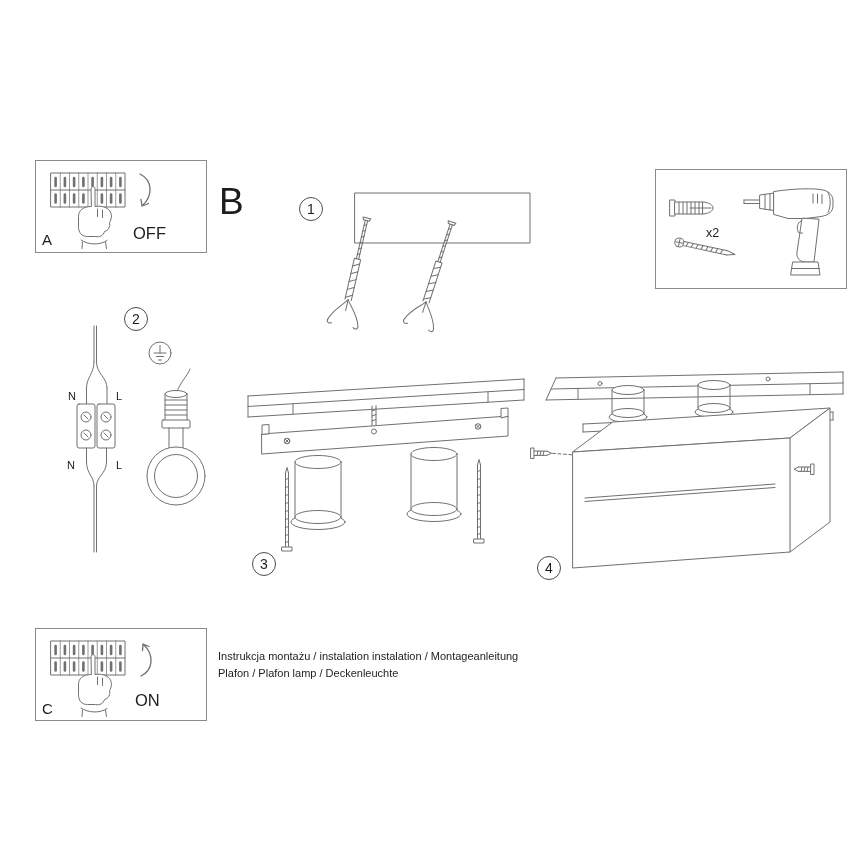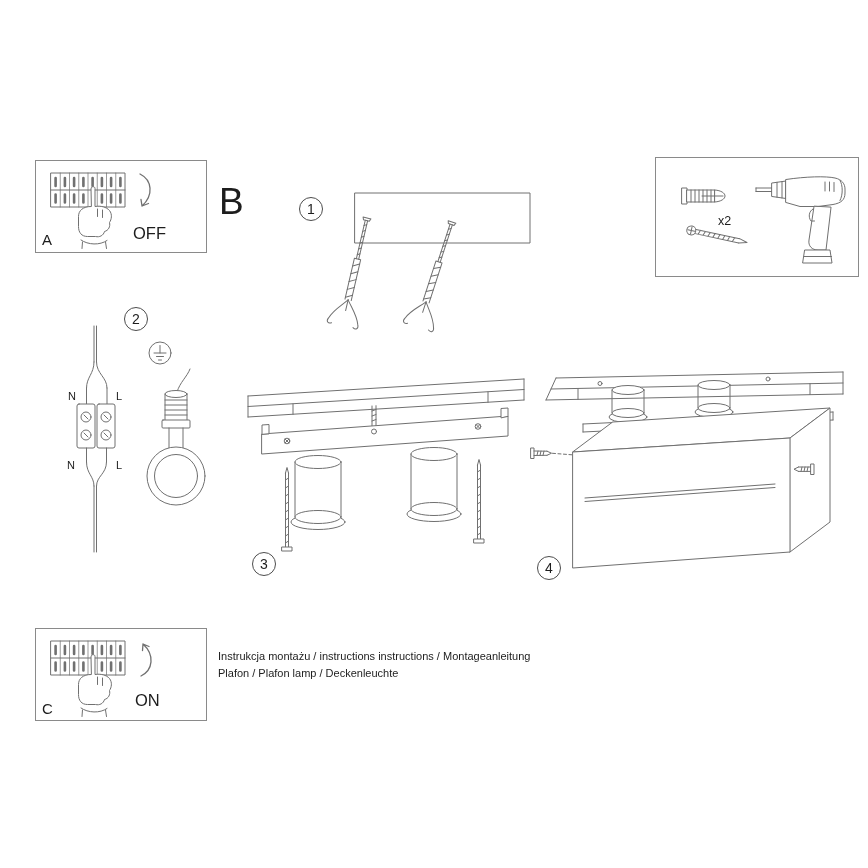--- a/index.html
+++ b/index.html
@@ -60,21 +60,21 @@
 
   <div class="step-circle" style="left:299px;top:197px;">1</div>
   <svg class="abs" style="left:332px;top:186px;" width="210" height="165" viewBox="0 0 210 165">
     <g class="ln">
       <rect x="23" y="7" width="175" height="50" fill="#fff"></rect>
       <use href="#wall-anchor" transform="translate(35,32) rotate(13)"></use>
       <use href="#wall-anchor" transform="translate(120,36) rotate(18)"></use>
     </g>
   </svg>
 
-  <div class="boxed" style="left:655px;top:157px;width:190px;height:118px;padding-left:12px;">
+  <div class="boxed" style="left:655px;top:169px;width:190px;height:118px;">
     <svg width="190" height="118" viewBox="0 0 190 118">
       <g class="ln" transform="translate(14,28)">
         <rect x="0" y="2" width="5" height="16" fill="#fff"></rect>
         <rect x="5" y="4" width="28" height="12" fill="#fff"></rect>
         <path d="M9,4 V16 M13,4 V16 M17,4 V16 M21,4 V16 M25,4 V16 M29,4 V16"></path>
         <path fill="#fff" d="M33,4 C39,4.5 43,7 43,10 C43,13 39,15.5 33,16 Z"></path>
         <path d="M20,10 H41"></path>
       </g>
       <text x="50" y="67" font-size="12.5">x2</text>
       <g class="ln" transform="translate(22,64) rotate(12)">
@@ -223,17 +223,17 @@
       <g class="ln">
         <use href="#breaker-panel" x="15" y="12"></use>
         <path stroke-width="1.3" d="M105,47 C117,41 119,26 107,15 M107,15 L113,17.5 M107,15 L106.5,21.5"></path>
       </g>
       <text x="99" y="77" font-size="16.5">ON</text>
       <text x="6" y="85" font-size="15">C</text>
     </svg>
   </div>
 
   <div class="footer">
-    <div>Instrukcja montażu / instructions instructions / Montageanleitung</div>
+    <div>Instrukcja montażu / instalation instalation / Montageanleitung</div>
     <div>Plafon / Plafon lamp / Deckenleuchte</div>
   </div>
 
 </div>
 
 </body></html>

